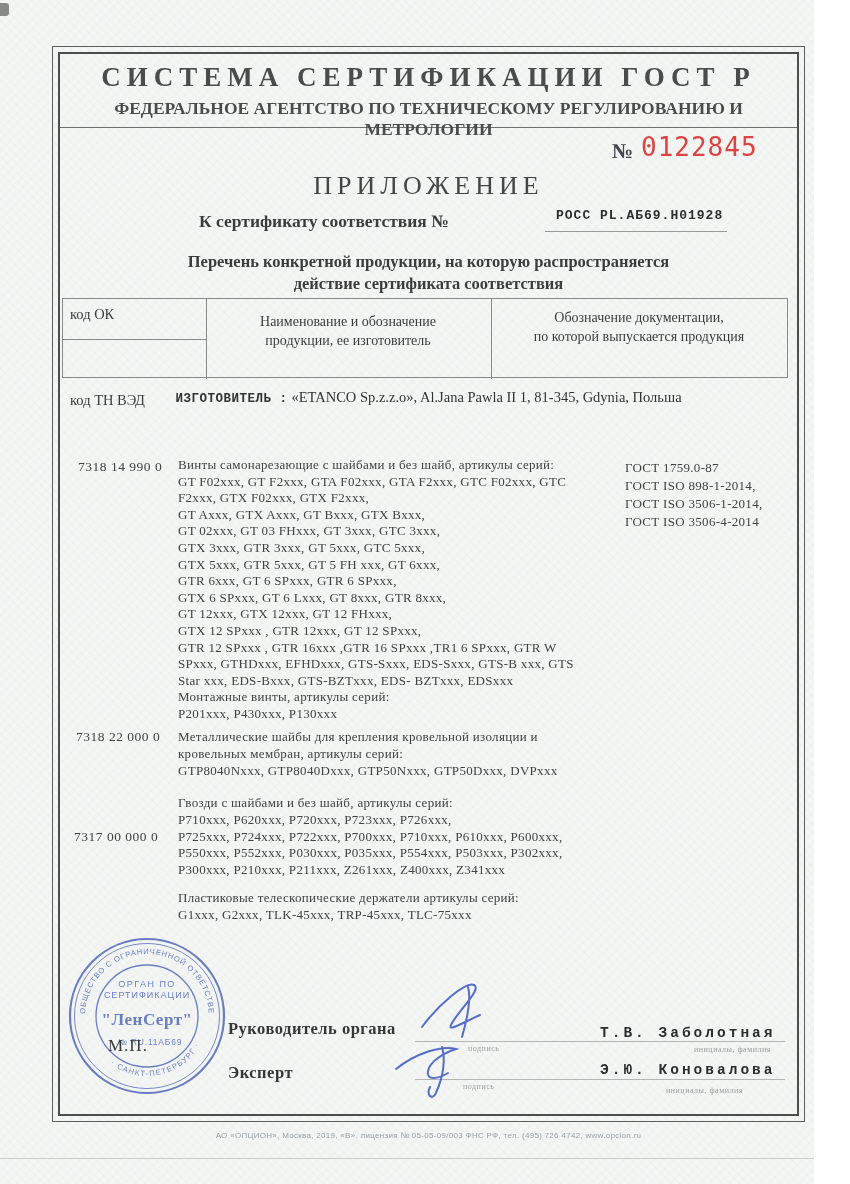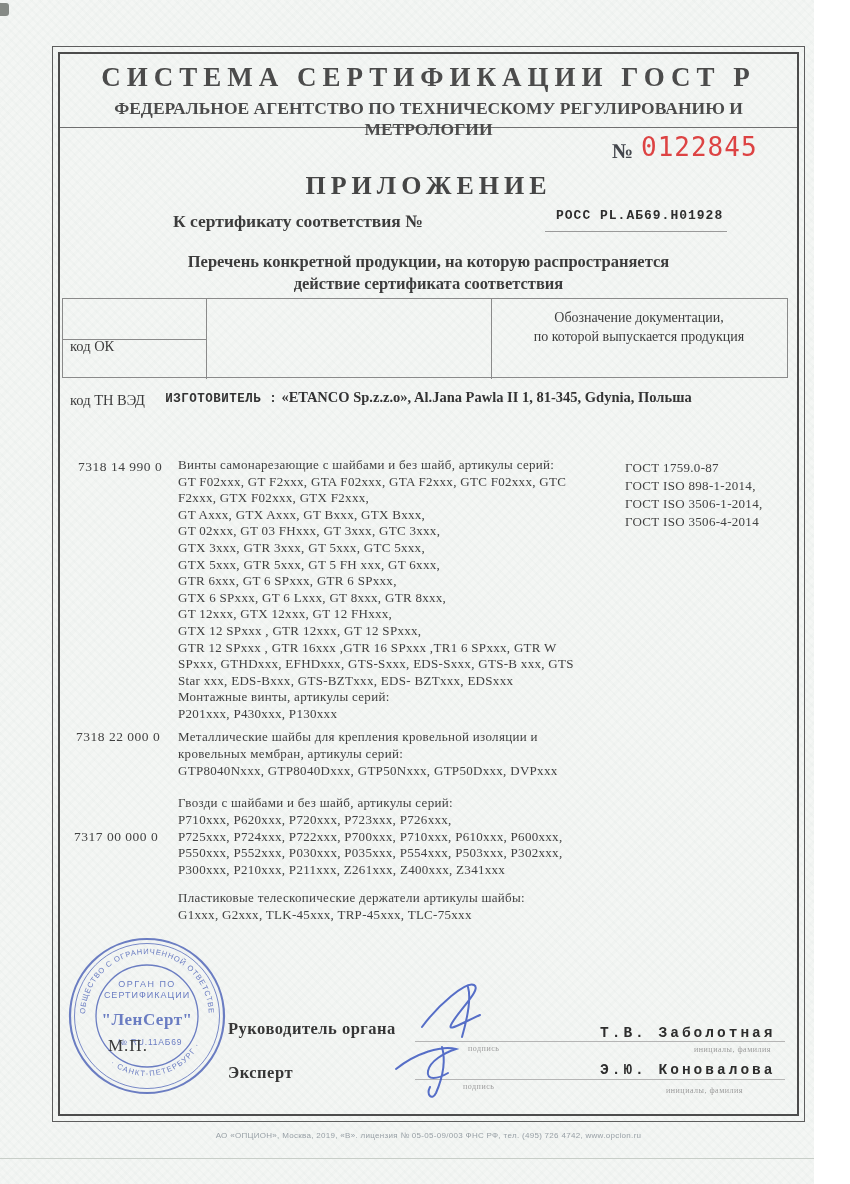--- a/index.html
+++ b/index.html
@@ -40,49 +40,49 @@
 
   .num-sign { left:612px; top:139px; font-size:21px; font-weight:bold; color:#44474d; }
   .blank-number {
     left:641px; top:132px;
     font-family:"DejaVu Sans Mono", monospace;
     font-size:26px; letter-spacing:1px; color:#dd4343; font-weight:normal;
   }
 
   .doc-title {
     left:60px; top:171px; width:737px; text-align:center;
-    font-size:26px; font-weight:bold; letter-spacing:5px; color:#454545;
-  }
-
-  .cert-label { left:173px; top:211px; font-size:17.5px; font-weight:600; color:#3c3c3c; }
+    font-size:26px; font-weight:normal; letter-spacing:5px; color:#454545;
+  }
+
+  .cert-label { left:199px; top:211px; font-size:17.5px; font-weight:600; color:#3c3c3c; }
   .cert-value {
     left:556px; top:208px;
     font-family:"Liberation Mono", monospace;
     font-size:13px; font-weight:bold; letter-spacing:1px; color:#2e2e2e;
   }
   .cert-underline { left:545px; top:231px; width:182px; height:1px; background:#9a9a9a; }
 
   .subtitle {
     left:60px; top:251px; width:737px; text-align:center;
     font-size:16.5px; font-weight:bold; line-height:21.5px; color:#3c3c3c;
   }
 
   
   .tbl { position:absolute; left:62px; top:298px; width:726px; height:80px; border:1px solid #8a8a8a; }
   .tbl .v1 { position:absolute; left:143px; top:0; width:1px; height:80px; background:#8a8a8a; }
   .tbl .v2 { position:absolute; left:428px; top:0; width:1px; height:80px; background:#8a8a8a; }
   .tbl .h1 { position:absolute; left:0; top:40px; width:143px; height:1px; background:#8a8a8a; }
-  .tbl-c1a { left:70px;  top:306px; font-size:14.5px; color:#3c3c3c;margin-top:32px; }
+  .tbl-c1a { left:70px;  top:306px; font-size:14.5px; color:#3c3c3c; }
   .tbl-c1b { left:70px;  top:348px; font-size:14.5px; color:#3c3c3c;margin-top:44px; }
   .tbl-c2  { left:206px; top:312px; width:284px; text-align:center; font-size:14px; line-height:19px; color:#3c3c3c; }
   .tbl-c3  { left:491px; top:308px; width:296px; text-align:center; font-size:14px; line-height:19px; color:#3c3c3c; }
 
   .manu { left:60px; top:388px; width:737px; text-align:center; color:#333; }
   .manu-label { font-family:"Liberation Mono", monospace; font-size:12.5px; font-weight:bold; letter-spacing:0.5px; }
-  .manu-value { font-size:14.5px; font-weight:bold; }
+  .manu-value { font-size:14.5px; font-weight:normal; }
 
   .body-text { font-size:13px; line-height:16.6px; letter-spacing:0.3px; color:#414141; }
   .code { font-size:13.5px; letter-spacing:0.5px; color:#414141; }
   .code1 { left:78px;  top:459px; }
   .text1 { left:178px; top:457px; width:450px; }
   .docs  { left:625px; top:459px; width:170px; font-size:13px; line-height:18px; letter-spacing:0.3px; color:#414141; }
   .code2 { left:76px;  top:729px; }
   .text2 { left:178px; top:728px; width:460px; line-height:17.2px; }
   .text3 { left:178px; top:795px; width:470px; line-height:16.8px; }
   .code3 { left:74px;  top:829px; }
@@ -146,20 +146,22 @@
   <div class="abs subtitle pre">Перечень конкретной продукции,  на которую распространяется
 действие сертификата соответствия</div>
 
   <div class="tbl">
     <div class="v1"></div>
     <div class="v2"></div>
     <div class="h1"></div>
   </div>
   <div class="abs tbl-c1a">код ОК</div>
   <div class="abs tbl-c1b">код ТН ВЭД</div>
+  <div class="abs tbl-c2 pre">Наименование и обозначение
+продукции, ее изготовитель</div>
   <div class="abs tbl-c3 pre">Обозначение документации,
 по которой выпускается продукция</div>
 
   <div class="abs manu">
     <span class="manu-label">ИЗГОТОВИТЕЛЬ :</span>
     <span class="manu-value">«ETANCO Sp.z.z.o», Al.Jana Pawla II 1, 81-345, Gdynia, Польша</span>
   </div>
 
   <div class="abs code code1">7318 14 990 0</div>
   <div class="abs body-text text1 pre">Винты самонарезающие с шайбами и без шайб, артикулы серий:
@@ -188,21 +190,21 @@
 кровельных мембран, артикулы серий:
 GTP8040Nxxx, GTP8040Dxxx, GTP50Nxxx, GTP50Dxxx, DVPxxx</div>
 
   <div class="abs code code3">7317 00 000 0</div>
   <div class="abs body-text text3 pre">Гвозди с шайбами и без шайб, артикулы серий:
 P710xxx, P620xxx, P720xxx, P723xxx, P726xxx,
 P725xxx, P724xxx, P722xxx, P700xxx, P710xxx, P610xxx, P600xxx,
 P550xxx, P552xxx, P030xxx, P035xxx, P554xxx, P503xxx, P302xxx,
 P300xxx, P210xxx, P211xxx, Z261xxx, Z400xxx, Z341xxx</div>
 
-  <div class="abs body-text text4 pre">Пластиковые телескопические держатели артикулы шайбы:
+  <div class="abs body-text text4 pre">Пластиковые телескопические держатели артикулы серий:
 G1xxx, G2xxx, TLK-45xxx, TRP-45xxx, TLC-75xxx</div>
 
   <div class="abs stamp-box">
     <svg width="162" height="162" viewBox="0 0 162 162">
       <g fill="none" stroke="#4d63b8">
         <circle cx="81" cy="81" r="77" stroke-width="2.2"></circle>
         <circle cx="81" cy="81" r="72.5" stroke-width="0.9"></circle>
         <circle cx="81" cy="81" r="51" stroke-width="1.3"></circle>
       </g>
       <defs>

